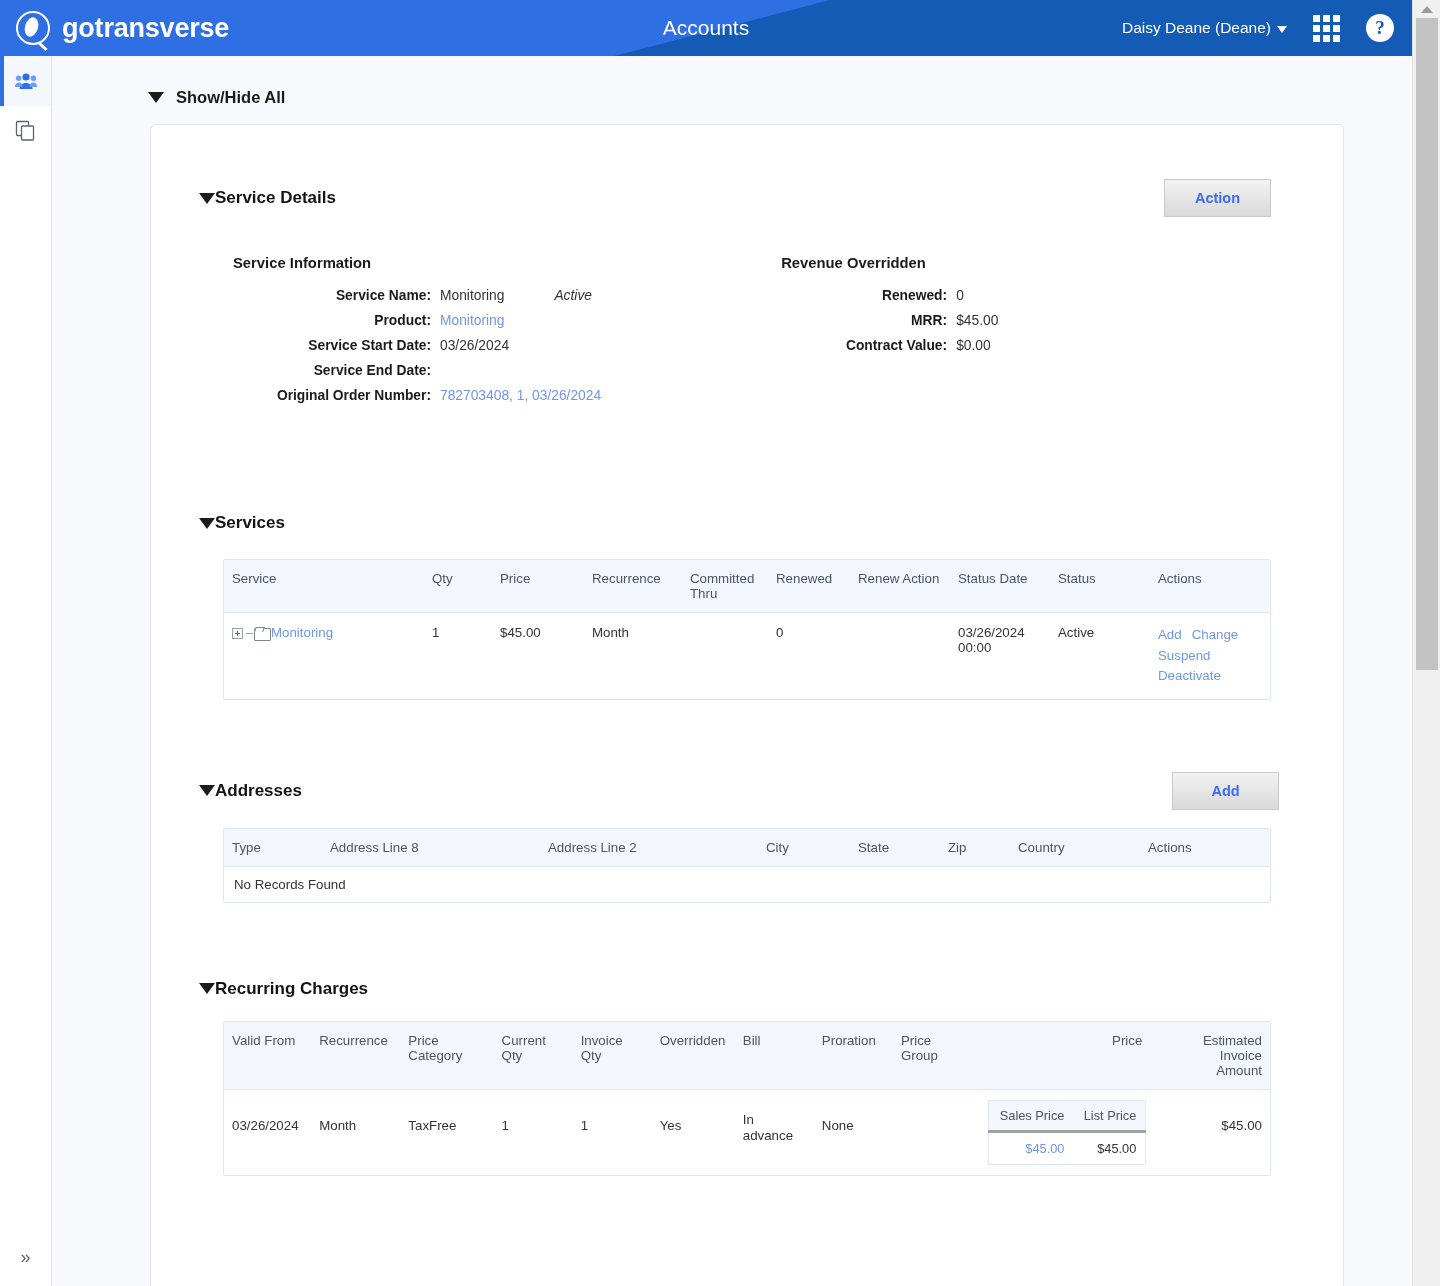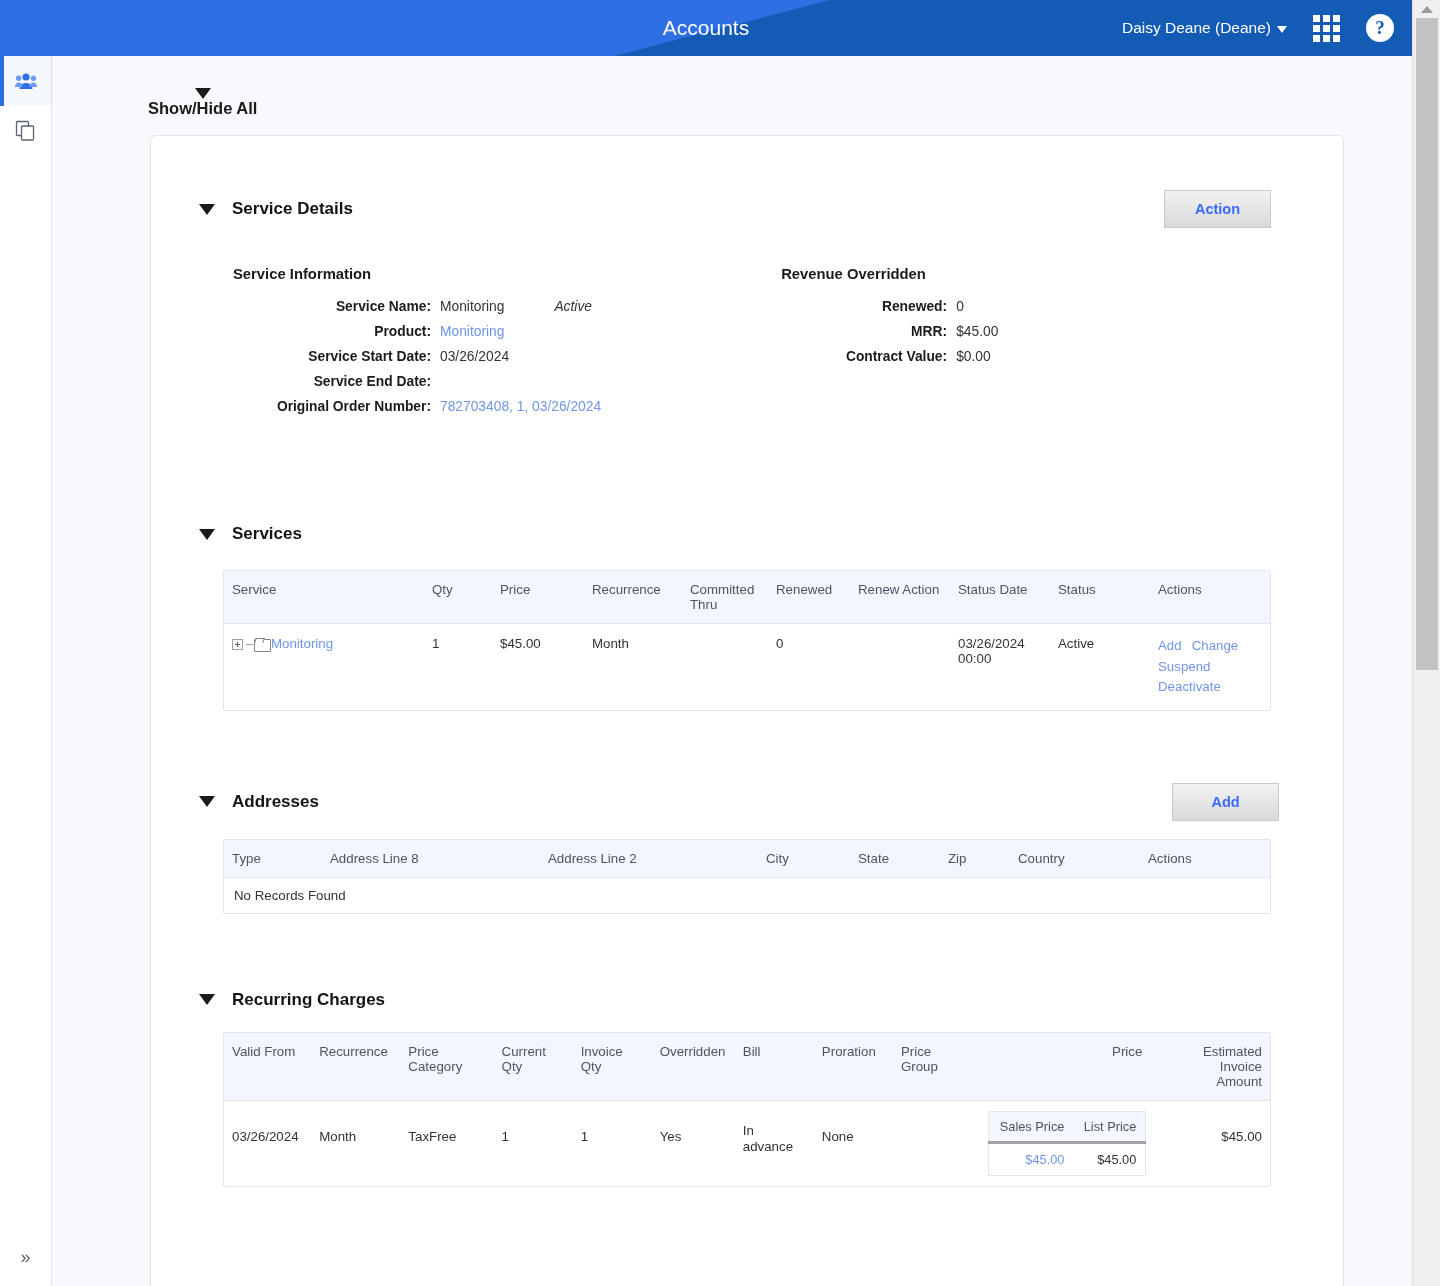--- a/index.html
+++ b/index.html
@@ -94,39 +94,39 @@
     display: flex; align-items: center; justify-content: center;
     color: #5b6472; font-size: 18px; cursor: pointer;
   }
 
   
   .content {
     position: absolute; left: 52px; top: 56px; right: 28px; bottom: 0;
     background: #f7f9fc; overflow: hidden;
   }
   .showhide {
-    display: flex; align-items: center; 
+    display: flex; align-items: center; gap: 12px;
     margin: 32px 0 0 96px; font-size: 16.5px; font-weight: bold; color: #1b1b1b;
-    cursor: pointer; width: max-content; flex-direction: column;
+    cursor: pointer; width: max-content;
   }
   .tri {
     width: 0; height: 0; border-left: 8px solid transparent;
     border-right: 8px solid transparent; border-top: 11px solid #1b1b1b;
     display: inline-block;
   }
   .panel {
     margin: 17px 68px 0 98px; background: #ffffff;
     border: 1px solid #e1e6ed; border-radius: 6px;
     min-height: 1200px; padding: 0 0 40px 0;
   }
   .section-head {
     display: flex; align-items: center; justify-content: space-between;
     padding: 0 0 0 48px; margin-top: 54px;
   }
-  .section-head .left { display: flex; align-items: center; gap: 17px; cursor: pointer; }
+  .section-head .left { display: flex; align-items: center; cursor: pointer; }
   .section-head h2 { margin: 0; font-size: 17px; font-weight: bold; color: #141414; }
   .btn {
     min-width: 107px; height: 38px; border-radius: 0;
     background: linear-gradient(#f2f2f2, #d9d9d9);
     border: 1px solid #c9c9c9;
     color: #3b6bfb; font-size: 14.5px; font-weight: bold;
     display: flex; align-items: center; justify-content: center;
     cursor: pointer; margin-right: 72px;
   }
 
@@ -219,20 +219,24 @@
   .vscroll .track-bottom {
     position: absolute; left: 0; top: 700px; width: 28px; bottom: 0;
     background: #f0f0f0;
   }
 </style>
 </head>
 <body>
 
 <div class="topbar">
   <div class="topbar-left-wedge"></div>
+  <div class="brand">
+    <span class="logo-mark"></span>
+    <span class="brand-name">gotransverse</span>
+  </div>
   <div class="page-title-top">Accounts</div>
   <div class="topbar-right">
     <div class="user-menu">
       <span>Daisy Deane (Deane)</span>
       <span class="caret-down"></span>
     </div>
     <div class="grid-icon">
       <i></i>
         <i></i>
         <i></i>

